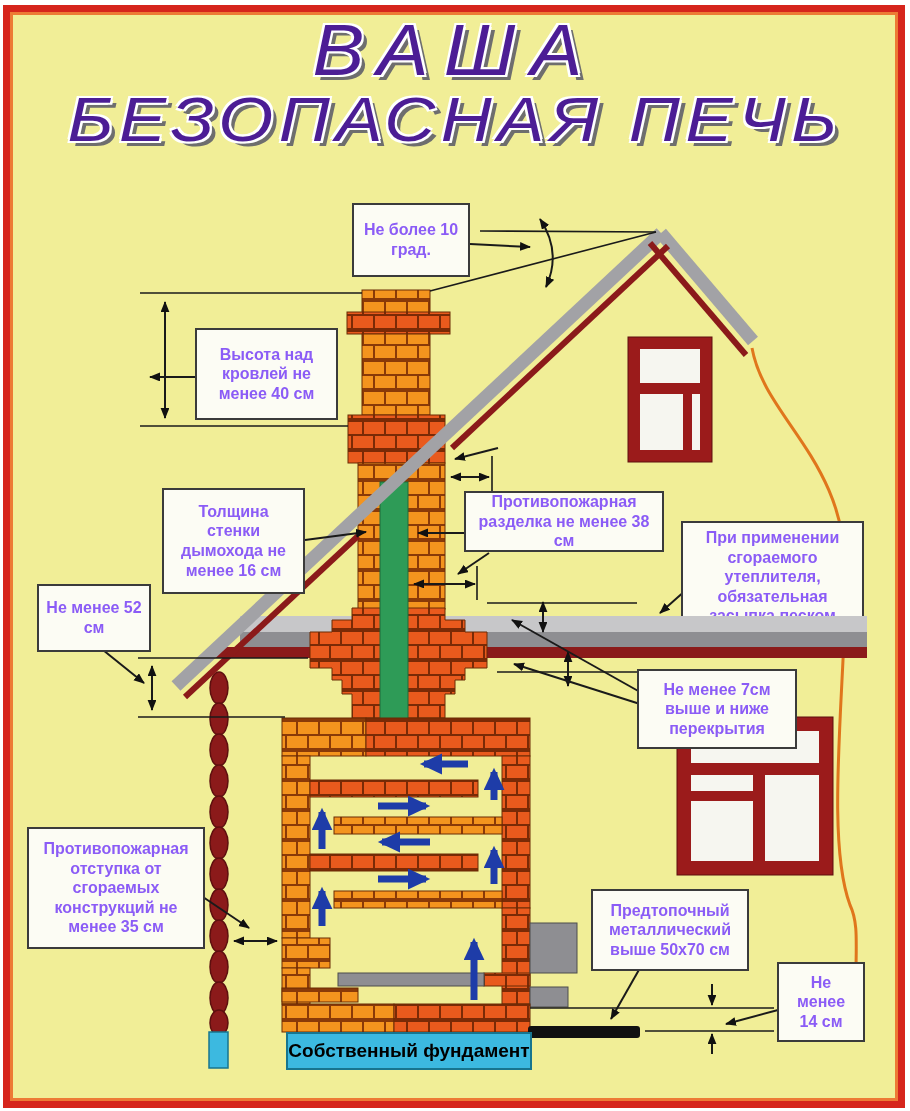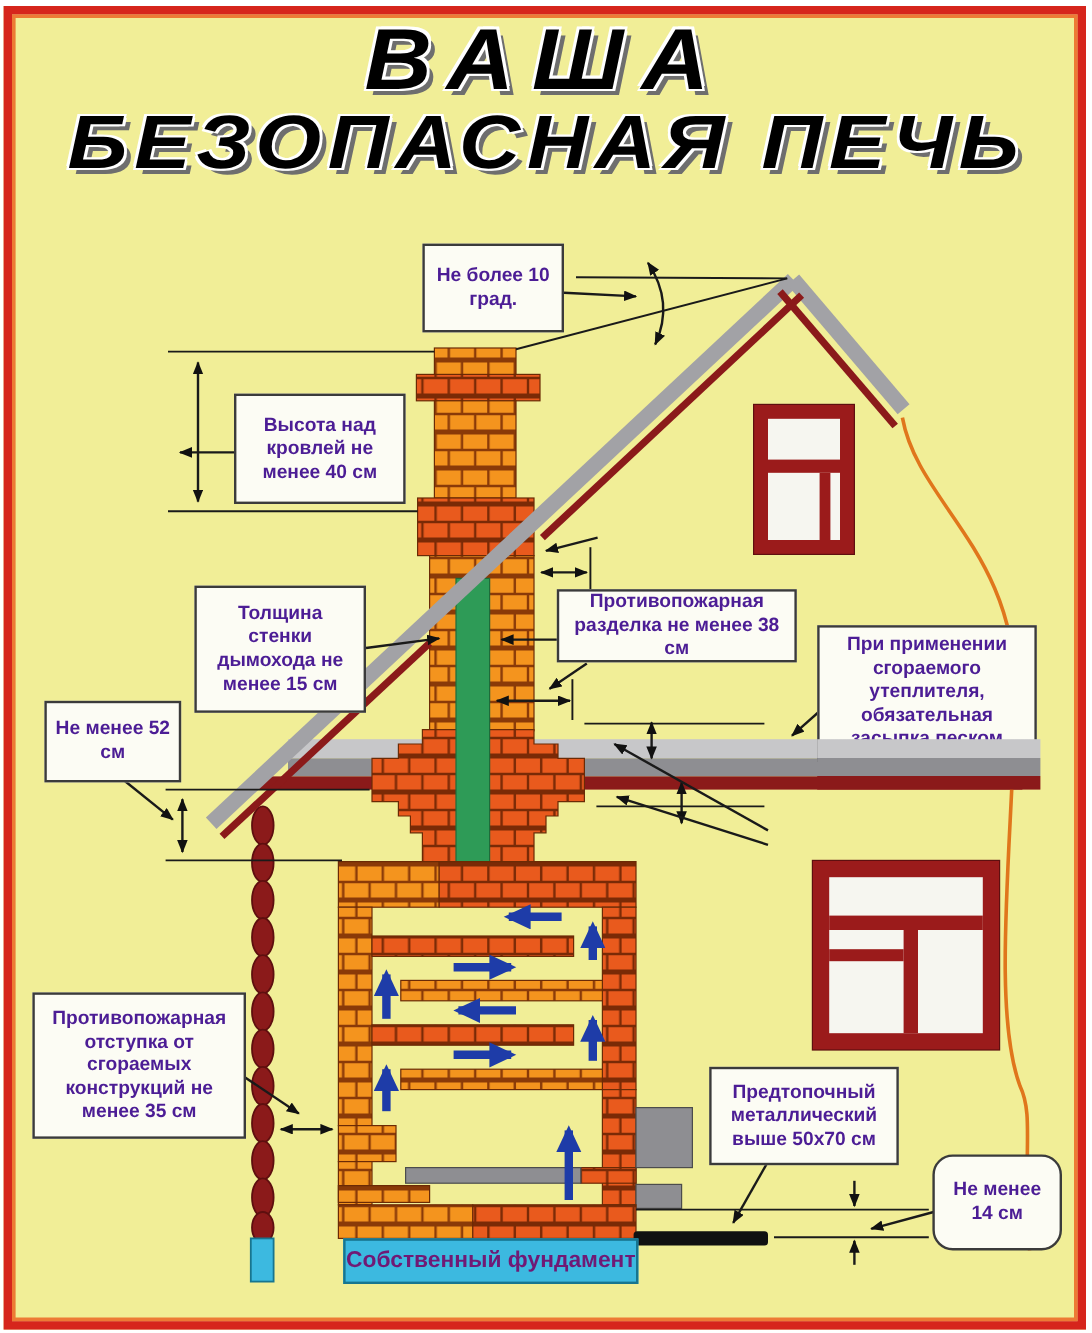--- a/index.html
+++ b/index.html
@@ -2,31 +2,31 @@
 <html><head>
 <meta charset="utf-8">
 <style>
   html,body{margin:0;padding:0;background:#ffffff;}
   .poster{position:relative;width:910px;height:1111px;background:#ffffff;overflow:hidden;
           font-family:"Liberation Sans",sans-serif;}
   .field{position:absolute;left:3px;top:5px;right:5px;bottom:3px;background:#F1EE97;
          border:7px solid #D6251C;box-shadow:inset 0 0 0 3px #ED7A35;box-sizing:border-box;}
   .diagram{position:absolute;left:0;top:0;z-index:1;}
   .title{position:absolute;left:0;right:0;top:14px;text-align:center;z-index:2;
-         color:#000000;font-style:italic;font-weight:bold;line-height:1.02;}
+         color:#4c1d95;font-style:italic;font-weight:normal;line-height:1.02;}
   .title .t1{display:inline-block;font-size:72px;letter-spacing:14px;transform:scaleX(1.08);}
   .title .t2{display:inline-block;font-size:63px;letter-spacing:5px;transform:scaleX(1.12);}
   .title .tl{text-shadow:-2px -2px 0 #fff,2px -2px 0 #fff,-2px 2px 0 #fff,2px 2px 0 #fff,
              5px 5px 0 #6e6e6e;}
-  .co{position:absolute;background:#FCFCF4;border:2px solid #3B3B3B;color:#4c1d95;
+  .co{position:absolute;background:#FCFCF4;border:2px solid #3B3B3B;color:#8b5cf6;
       font-weight:bold;font-size:16px;line-height:1.22;text-align:center;
       display:flex;align-items:center;justify-content:center;padding:5px 7px;
       box-sizing:border-box;z-index:3;}
   .fnd{position:absolute;left:286px;top:1032px;width:246px;height:38px;background:#3CB9E0;
-       border:2px solid #17758F;color:#701a75;font-weight:bold;font-size:19px;
+       border:2px solid #17758F;color:#000000;font-weight:bold;font-size:19px;
        display:flex;align-items:center;justify-content:center;box-sizing:border-box;z-index:3;}
   .patch{position:absolute;left:681px;top:616px;width:186px;height:42px;z-index:4;
          background:linear-gradient(#C7C7C9 0 16px,#8E8E92 16px 31px,#8B1A1A 31px 42px);}
 </style>
 </head>
 <body>
 
 <div class="poster">
   <div class="field"></div>
 
@@ -189,23 +189,24 @@
     </g>
   </svg>
 
   <div class="title">
     <div><span class="t1 tl">ВАША</span></div>
     <div><span class="t2 tl">БЕЗОПАСНАЯ ПЕЧЬ</span></div>
   </div>
 
   <div class="co" style="left:352px;top:203px;width:118px;height:74px;">Не более 10 град.</div>
   <div class="co" style="left:195px;top:328px;width:143px;height:92px;">Высота над кровлей не менее 40 см</div>
-  <div class="co" style="left:162px;top:488px;width:143px;height:106px;">Толщина стенки дымохода не менее 15 см</div>
+  <div class="co" style="left:162px;top:488px;width:143px;height:106px;">Толщина стенки дымохода не менее 16 см</div>
   <div class="co" style="left:37px;top:584px;width:114px;height:68px;">Не менее 52 см</div>
   <div class="co" style="left:464px;top:491px;width:200px;height:61px;">Противопожарная разделка не менее 38 см</div>
   <div class="co" style="left:681px;top:521px;width:183px;height:114px;align-items:flex-start;">При применении сгораемого утеплителя, обязательная засыпка песком</div>
   <div class="patch"></div>
+  <div class="co" style="left:637px;top:669px;width:160px;height:80px;">Не менее 7см выше и ниже перекрытия</div>
   <div class="co" style="left:27px;top:827px;width:178px;height:122px;">Противопожарная отступка от сгораемых конструкций не менее 35 см</div>
   <div class="co" style="left:591px;top:889px;width:158px;height:82px;">Предтопочный металлический выше 50х70 см</div>
-  <div class="co" style="left:777px;top:962px;width:108px;height:80px;border-radius:17px;">Не менее 14 см</div>
+  <div class="co" style="left:777px;top:962px;width:88px;height:80px;">Не менее 14 см</div>
 
   <div class="fnd">Собственный фундамент</div>
 </div>
 
 </body></html>

